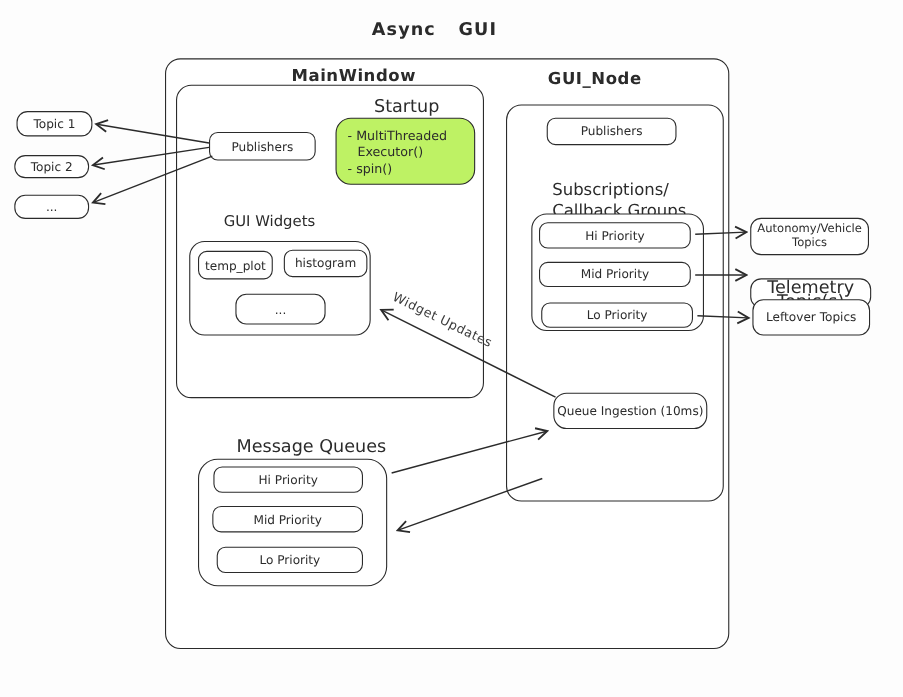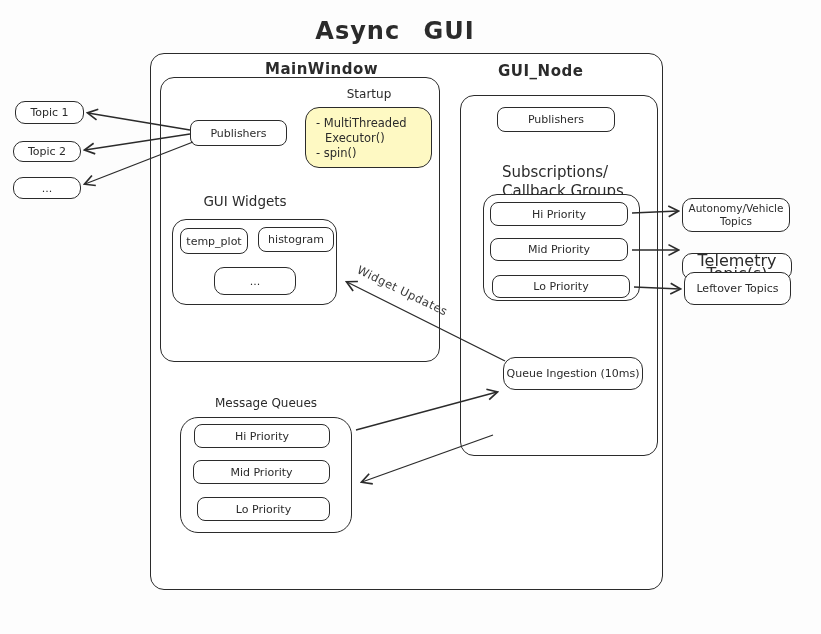--- a/index.html
+++ b/index.html
@@ -12,30 +12,30 @@
   .box {
     position:absolute; box-sizing:border-box;
     border:1.6px solid #2b2b2b; border-radius:10px;
     background:#ffffff;
     display:flex; align-items:center; justify-content:center;
     font-size:11px; text-align:center; line-height:13px;
   }
   .container { border-radius:14px; background:#ffffff; }
   .lbl { position:absolute; white-space:nowrap; }
   .title {
-    font-size:24px; font-weight:bold; word-spacing:14px;
+    font-size:16px; font-weight:bold; word-spacing:14px;
     letter-spacing:1px;
   }
   .section-label { font-size:15px; font-weight:600; letter-spacing:0.5px; }
-  .small-label { font-size:12px; }
+  .small-label { font-size:16px; }
   .mid-label { font-size:13.5px; }
   .sub-label { font-size:15px; line-height:19px; }
   .startup-content {
     position:absolute; box-sizing:border-box;
-    border:1.6px solid #2b2b2b; border-radius:14px; background:#fef9c3;
+    border:1.6px solid #2b2b2b; border-radius:14px; background:#bef264;
     font-size:11.5px; line-height:15px; padding:8px 0 0 10px;
     text-align:left;
   }
   .indent { margin-left:9px; }
   .two-line { flex-direction:column; line-height:13px; }
   .edge-label {
     position:absolute; font-size:11.5px; color:#3a3a3a;
     transform:rotate(26deg); transform-origin:left center;
     white-space:nowrap; letter-spacing:0.5px;
   }

